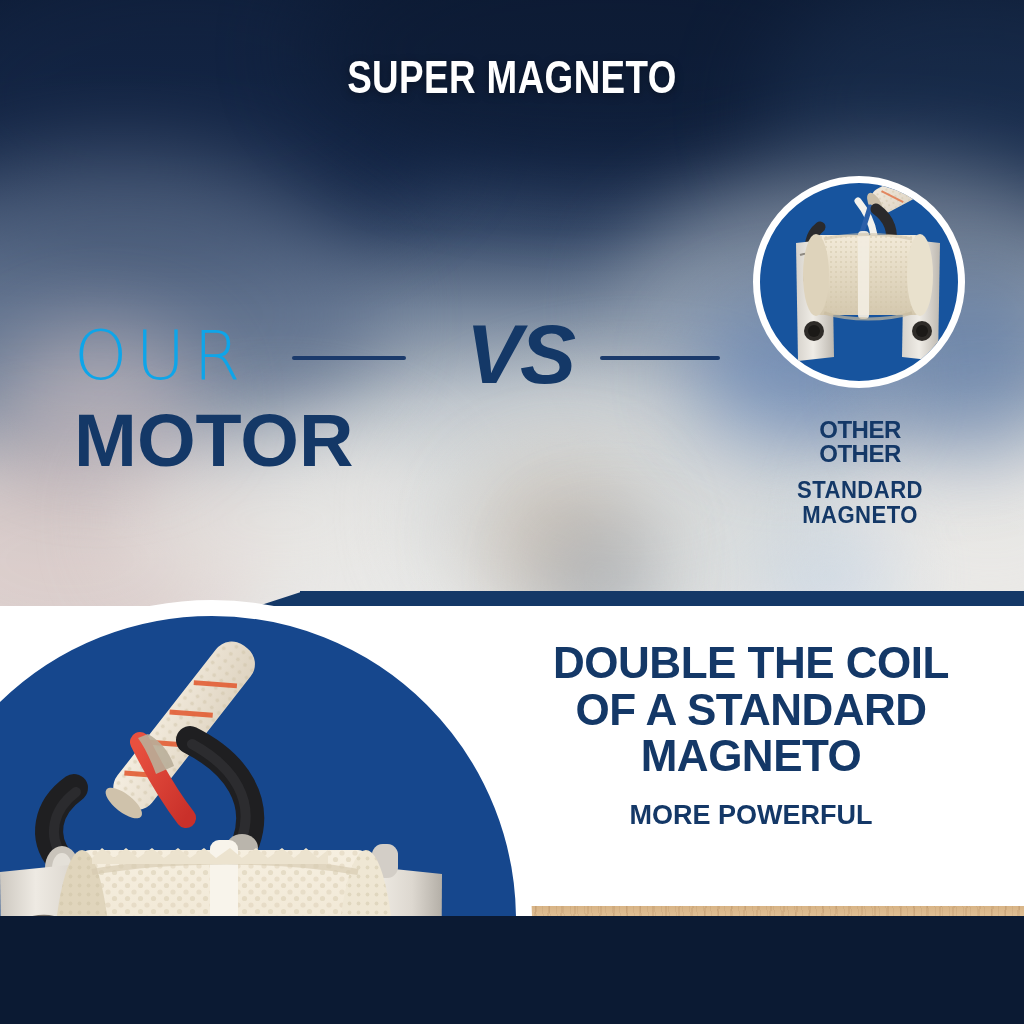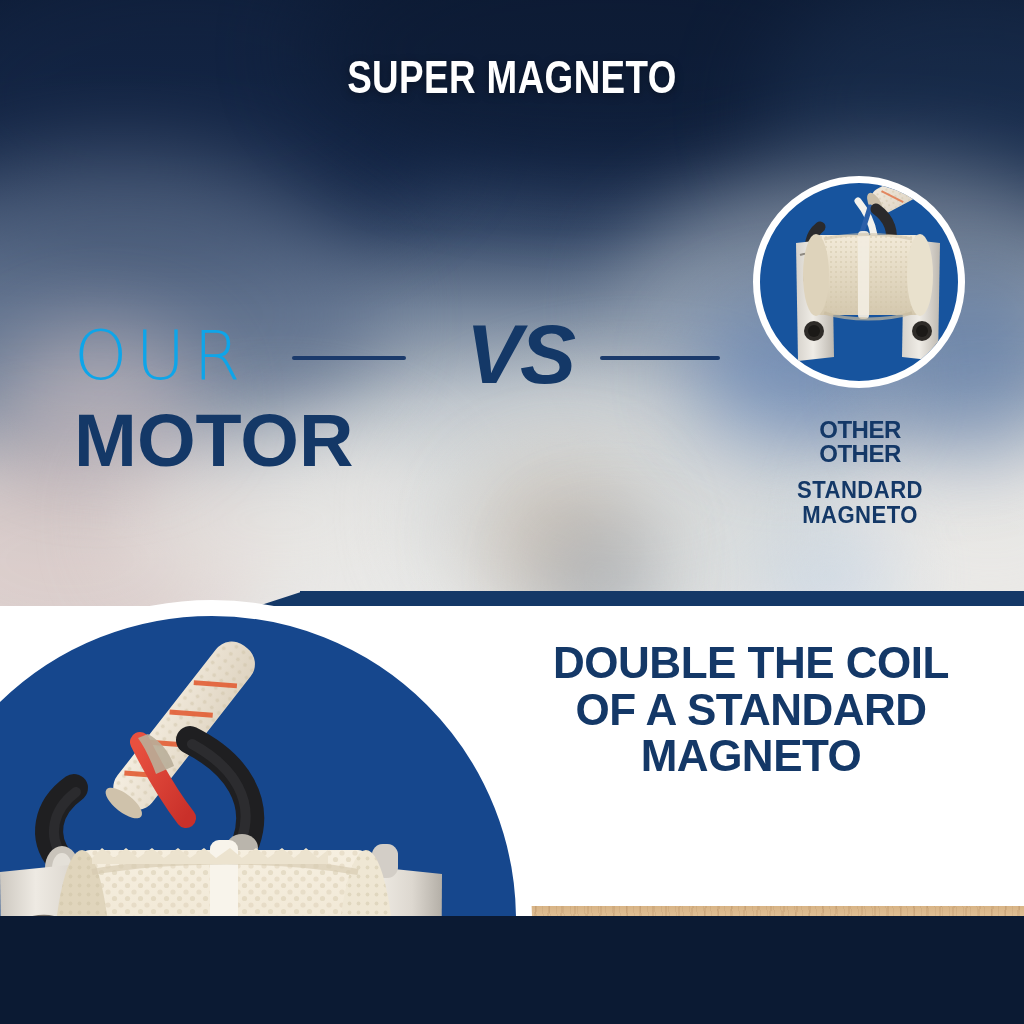--- a/index.html
+++ b/index.html
@@ -263,20 +263,21 @@
 
   <div class="navy-bar"></div>
   <div class="white-panel"></div>
 
   <div class="copy-block">
     <div class="headline">
       <div>DOUBLE THE COIL</div>
       <div>OF A STANDARD</div>
       <div>MAGNETO</div>
     </div>
+    <div class="subline">MORE POWERFUL</div>
   </div>
 
   <div class="wood">
     <div class="wood-grain"></div>
     <div class="wood-knot" style="left:330px; top:66px; width:14px; height:8px;"></div>
     <div class="wood-knot" style="left:560px; top:88px; width:16px; height:9px;"></div>
     <div class="wood-knot" style="left:760px; top:70px; width:12px; height:8px;"></div>
     <div class="wood-knot" style="left:240px; top:48px; width:9px; height:6px;"></div>
     <div class="wood-knot" style="left:905px; top:58px; width:10px; height:6px;"></div>
   </div>

